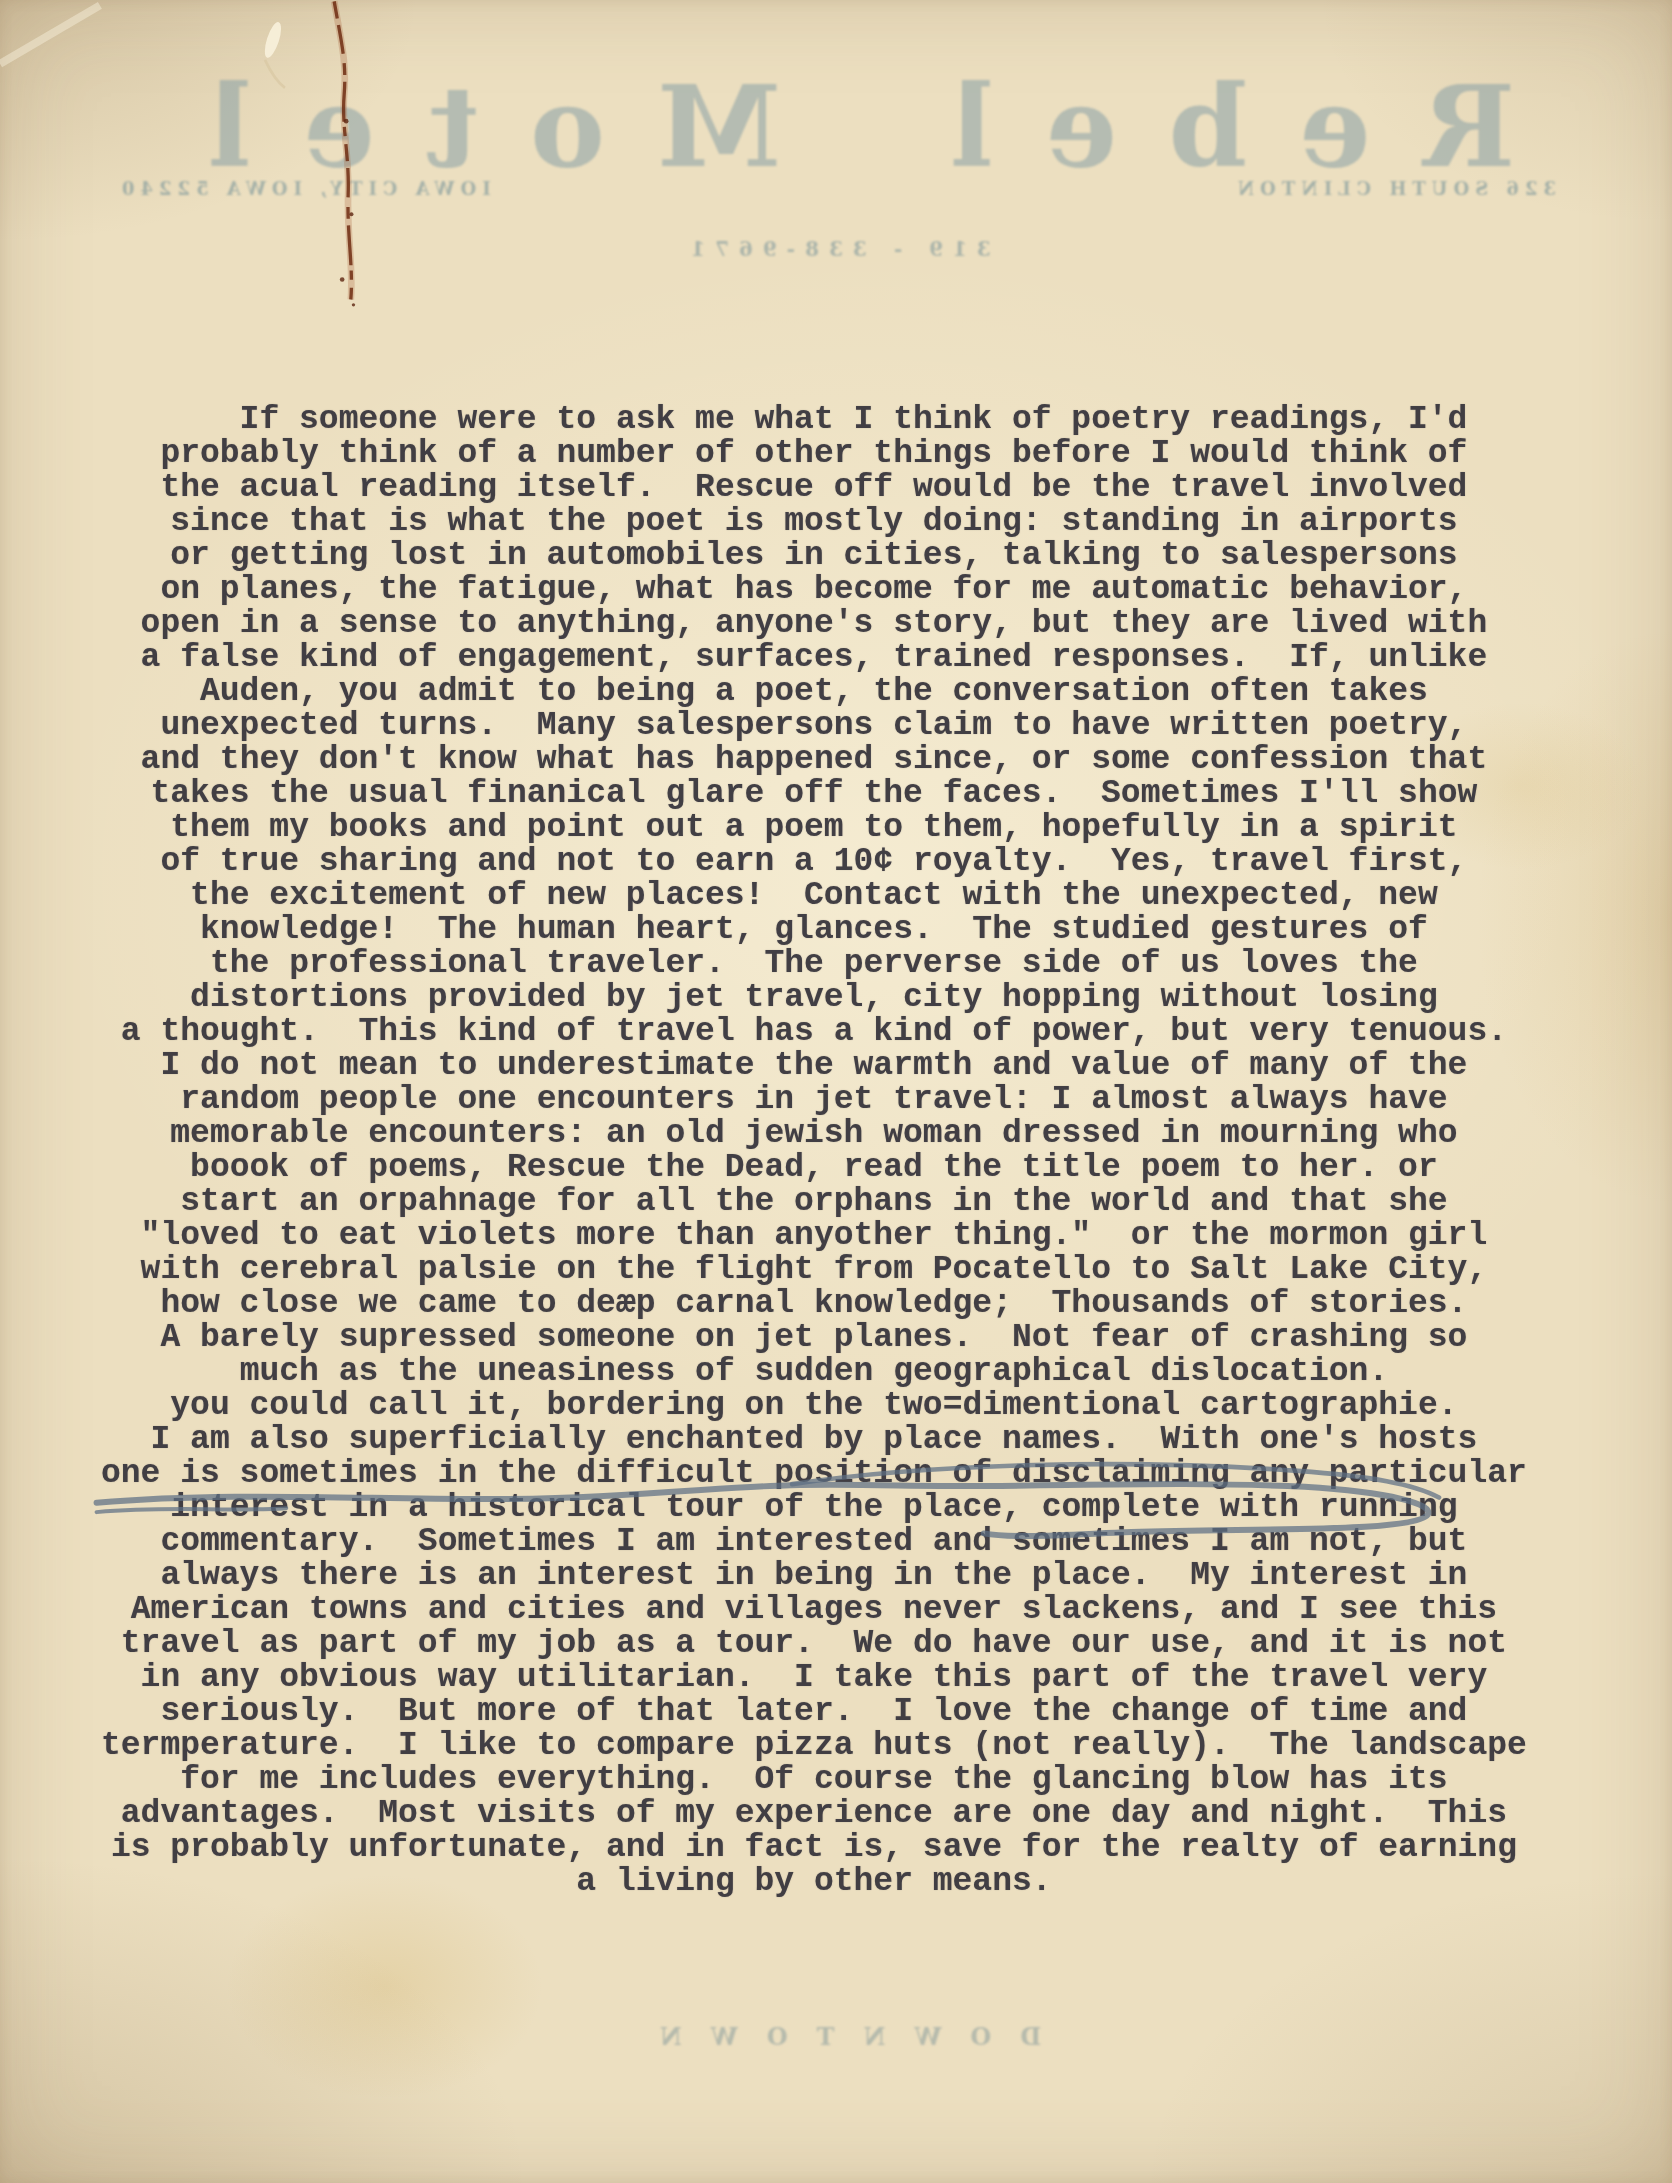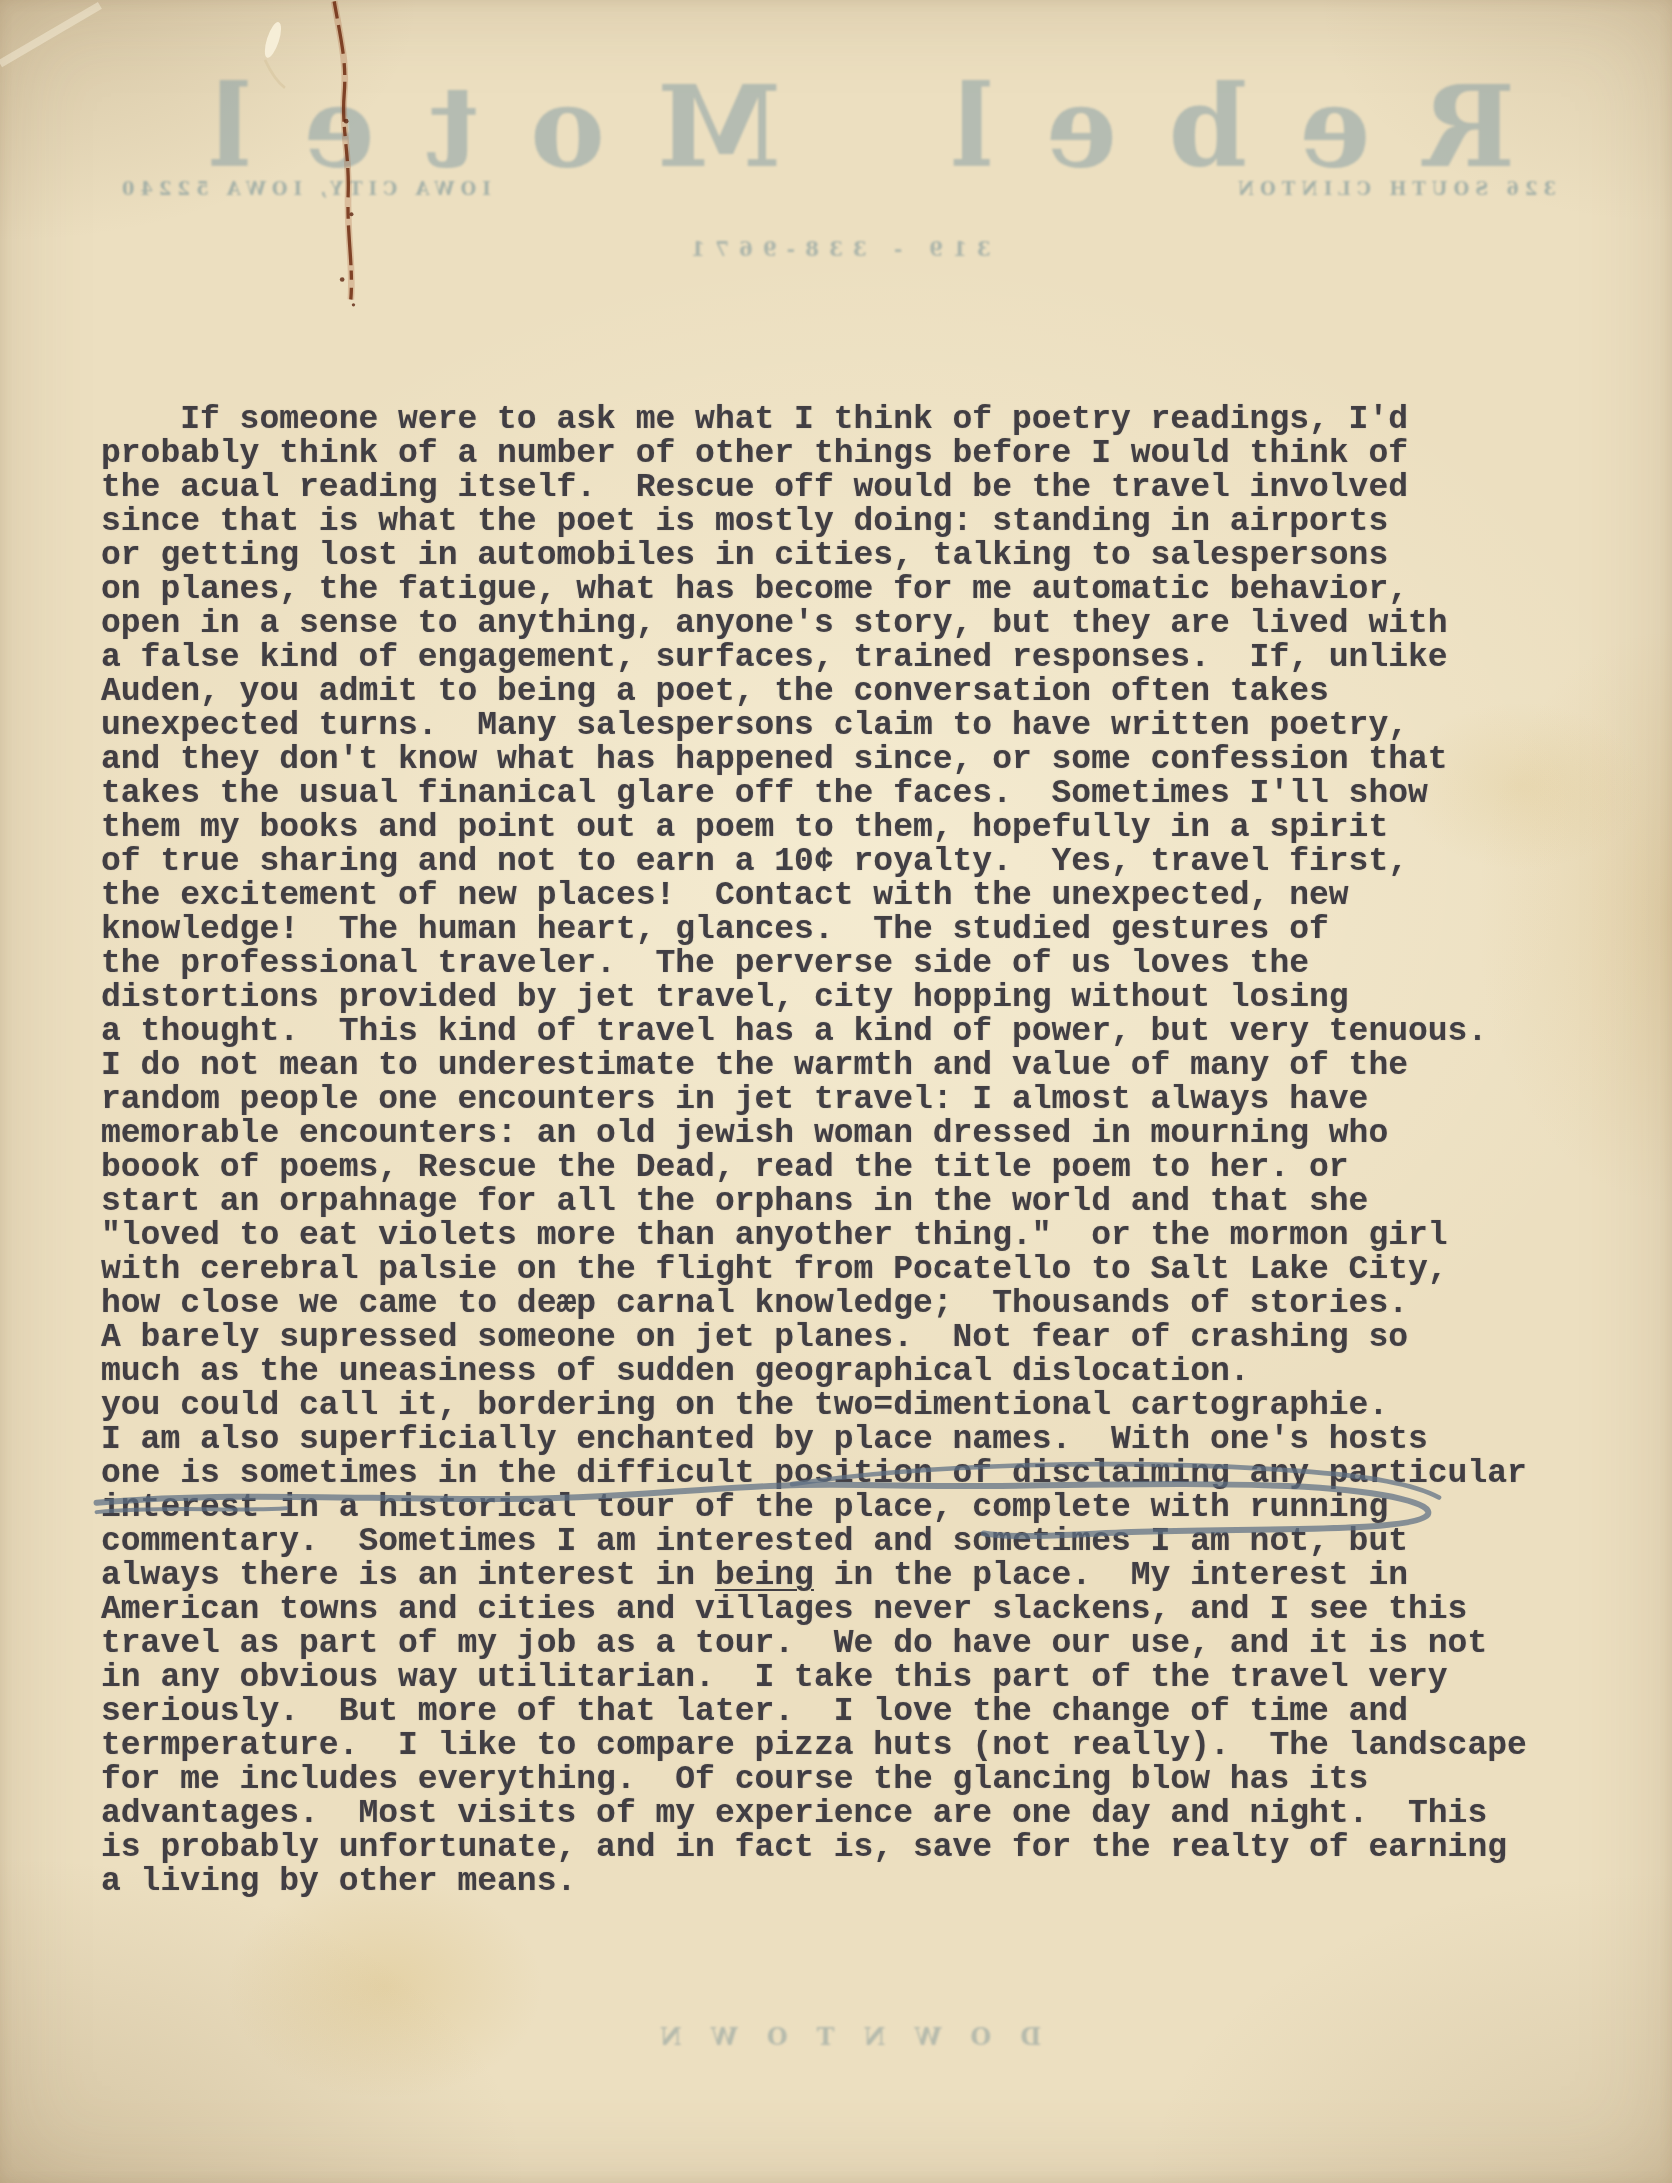--- a/index.html
+++ b/index.html
@@ -74,24 +74,24 @@
   
   .typed-body {
     position: absolute;
     left: 101px;
     top: 403px;
     font-size: 33px;
     line-height: 34px;
     font-weight: 700;
     color: rgba(52,50,58,0.90);
     text-shadow: 0 0 1.3px rgba(52,50,58,0.30);
+    text-align: center;
   }
   .tline { white-space: pre; }
   .uline {
-    text-decoration: underline;
     text-decoration-thickness: 2.3px;
     text-underline-offset: 5.3px;
   }
 
   .overlay-svg {
     position: absolute; inset: 0;
     width: 100%; height: 100%;
     pointer-events: none;
   }
 </style>

